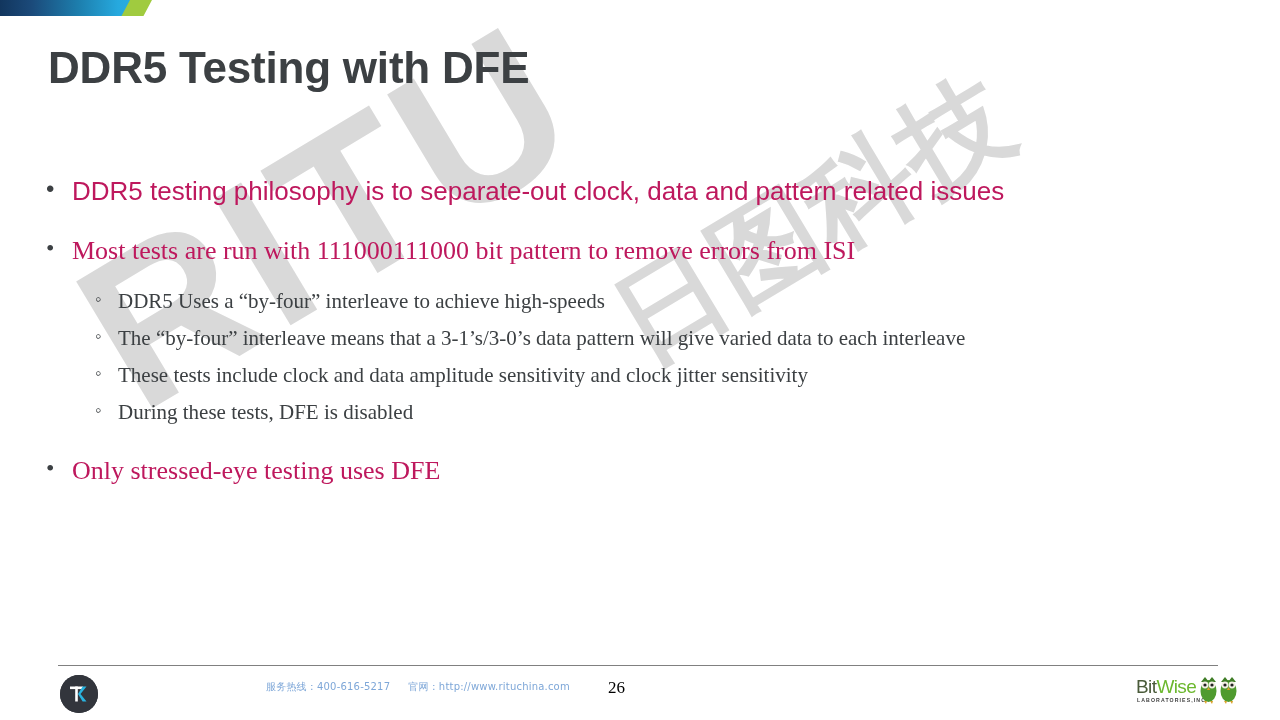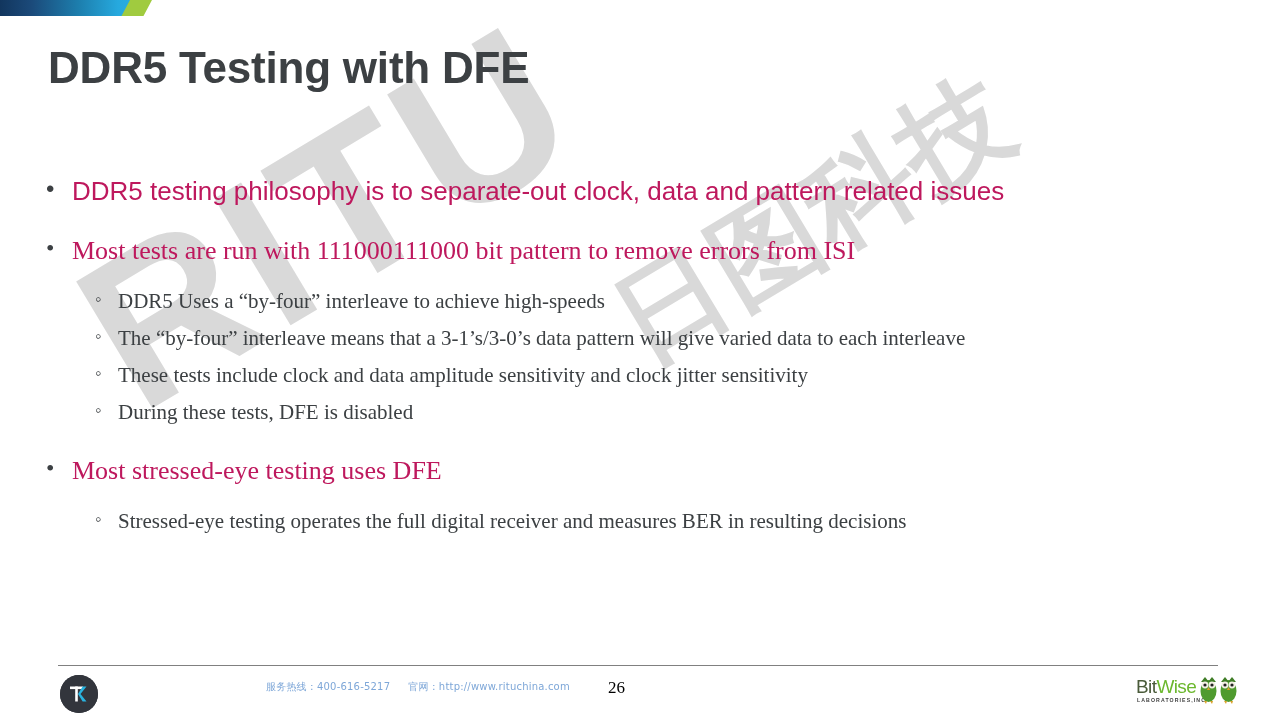--- a/index.html
+++ b/index.html
@@ -278,24 +278,21 @@
       <div class="bullet-l1">Most tests are run with 111000111000 bit pattern to remove errors from ISI</div>
       <div class="sub-list">
         <div class="bullet-l2">DDR5 Uses a “by-four” interleave to achieve high-speeds</div>
         <div class="bullet-l2">The “by-four” interleave means that a 3-1’s/3-0’s data pattern will give varied data to each interleave</div>
         <div class="bullet-l2">These tests include clock and data amplitude sensitivity and clock jitter sensitivity</div>
         <div class="bullet-l2">During these tests, DFE is disabled</div>
       </div>
     </div>
 
     <div class="group-2">
-      <div class="bullet-l1">Most stressed-eye testing uses DFE</div>
-      <div class="sub-list">
-        <div class="bullet-l2">Stressed-eye testing operates the full digital receiver and measures BER in resulting decisions</div>
-      </div>
+      <div class="bullet-l1">Only stressed-eye testing uses DFE</div>
     </div>
 
   </div>
 
   <div class="footer-rule"></div>
 
   <div class="ritu-logo">
     <svg width="38" height="38" viewBox="0 0 38 38" aria-hidden="true">
       <circle cx="19" cy="19" r="19" fill="#32353c"></circle>
       <rect x="10" y="11.5" width="13" height="2.6" fill="#ffffff"></rect>

